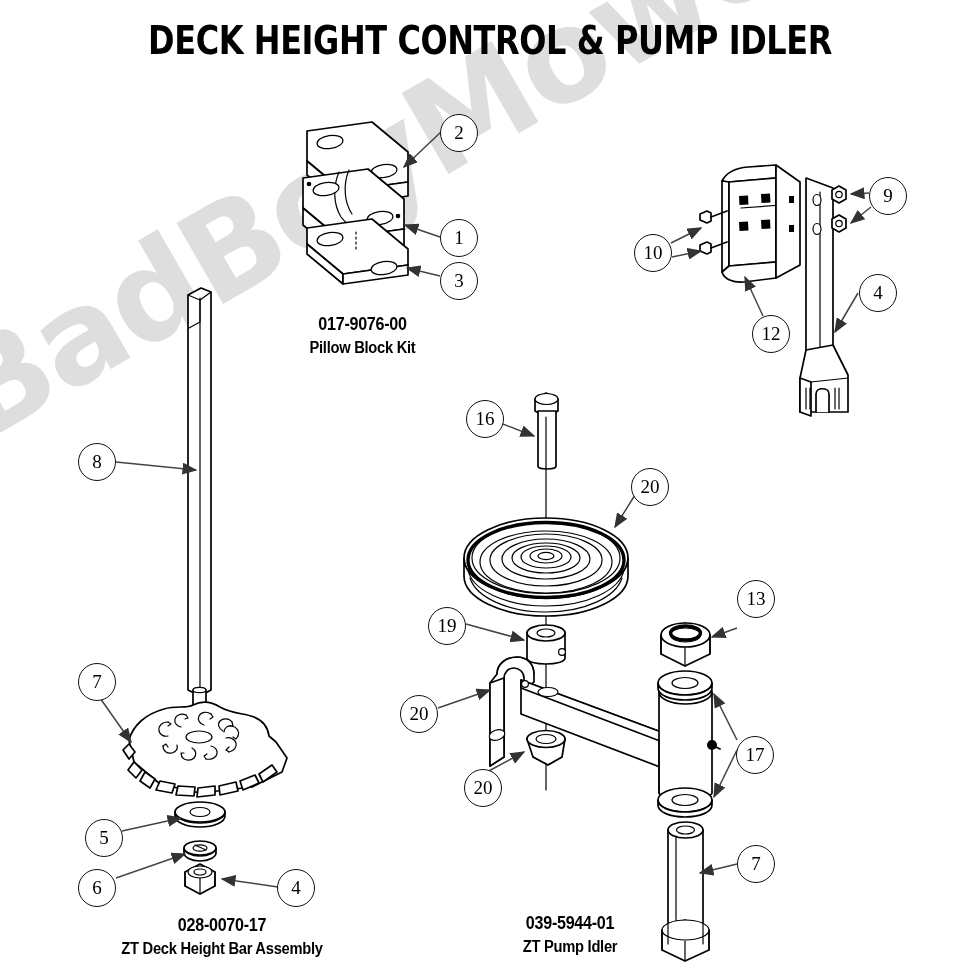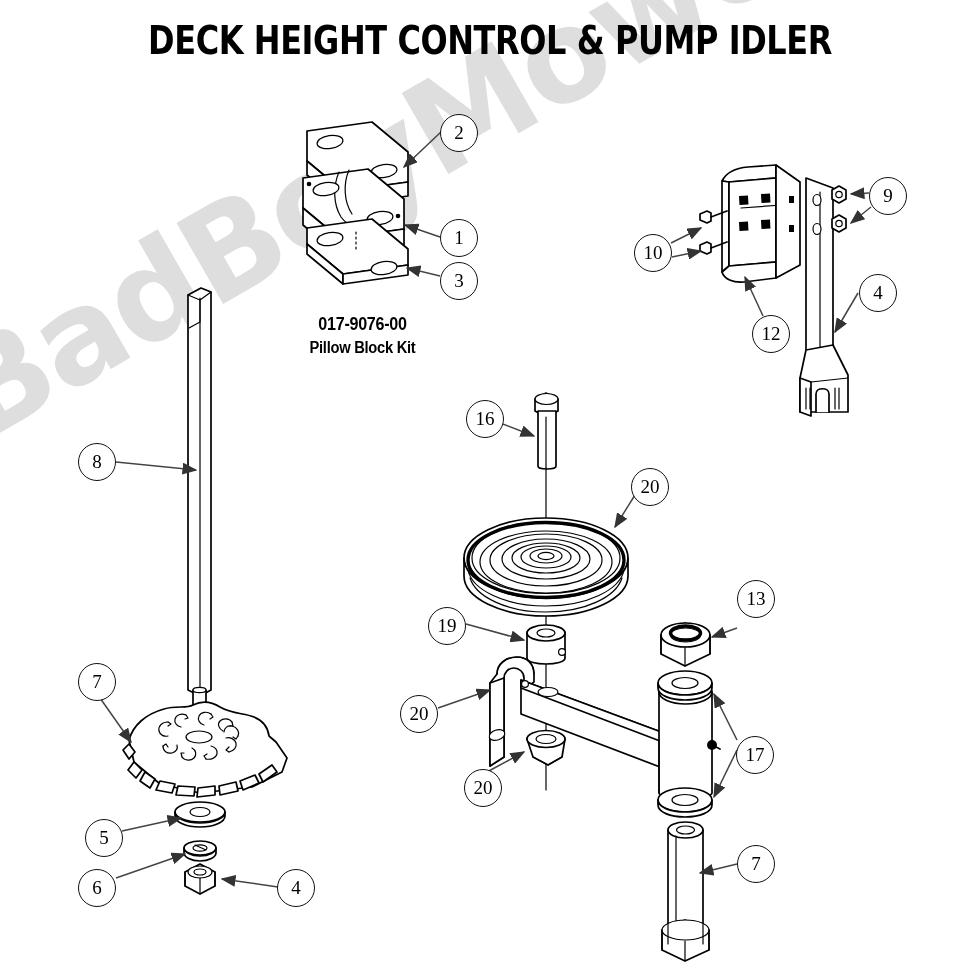--- a/index.html
+++ b/index.html
@@ -369,14 +369,22 @@
   <div class="callout" style="left:466px;top:400px">16</div>
   <div class="callout" style="left:736px;top:736px">17</div>
   <div class="callout" style="left:428px;top:607px">19</div>
   <div class="callout" style="left:631px;top:468px">20</div>
   <div class="callout" style="left:400px;top:695px">20</div>
 
   <div class="caption" style="left:255px;top:312px;width:215px">
     <span class="pn">017-9076-00</span>
     <span class="nm">Pillow Block Kit</span>
   </div>
+  <div class="caption" style="left:72px;top:913px;width:300px">
+    <span class="pn">028-0070-17</span>
+    <span class="nm">ZT Deck Height Bar Assembly</span>
+  </div>
+  <div class="caption" style="left:455px;top:911px;width:230px">
+    <span class="pn">039-5944-01</span>
+    <span class="nm">ZT Pump Idler</span>
+  </div>
 
 </div>
 
 </body></html>

